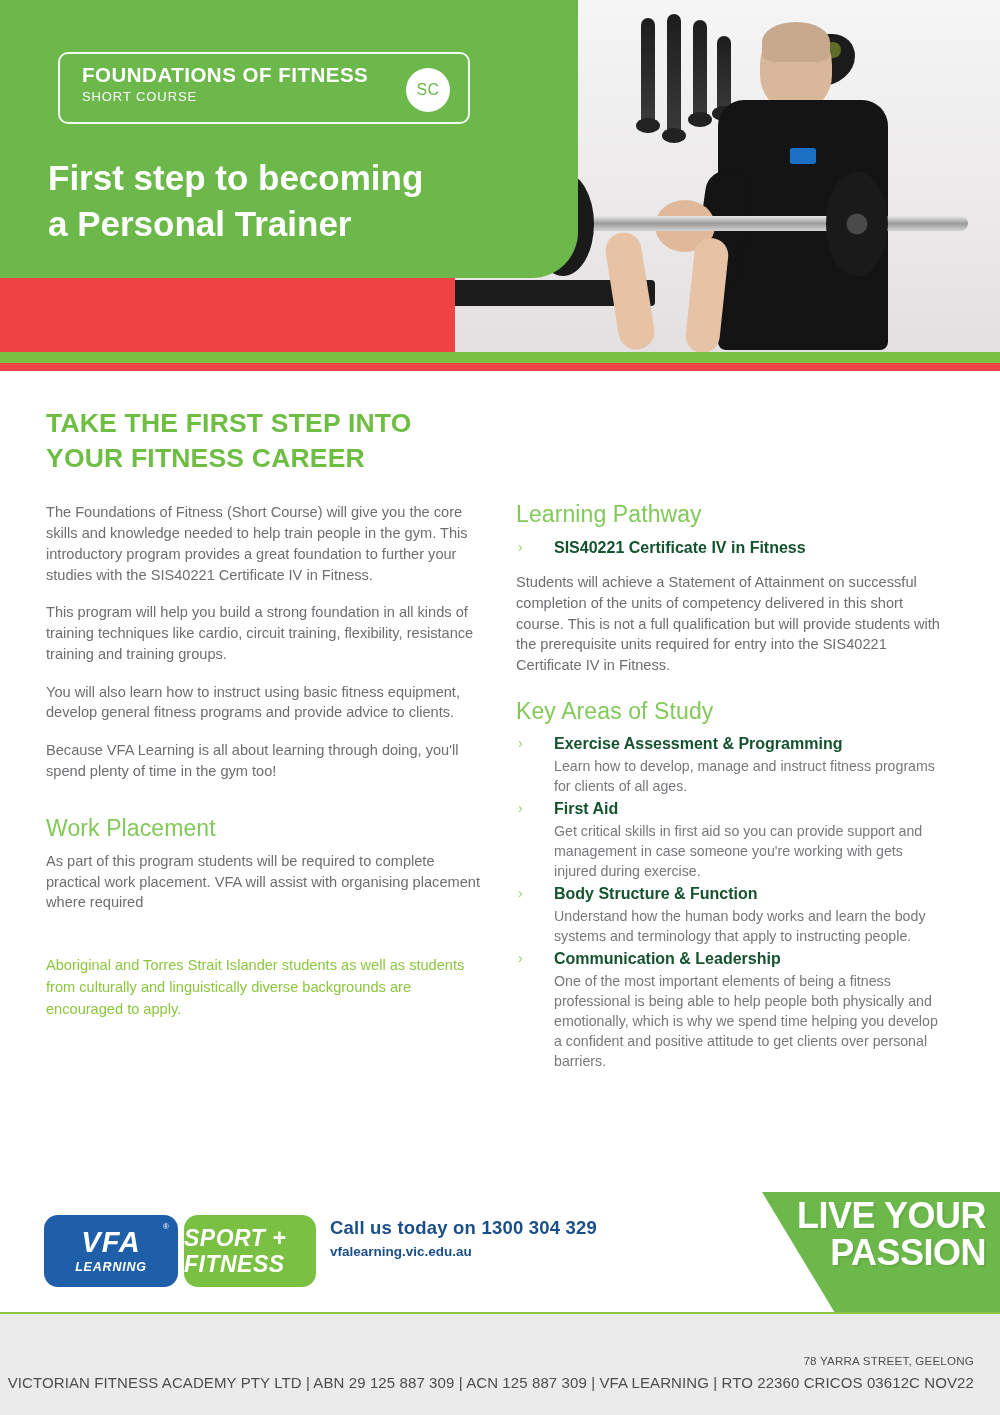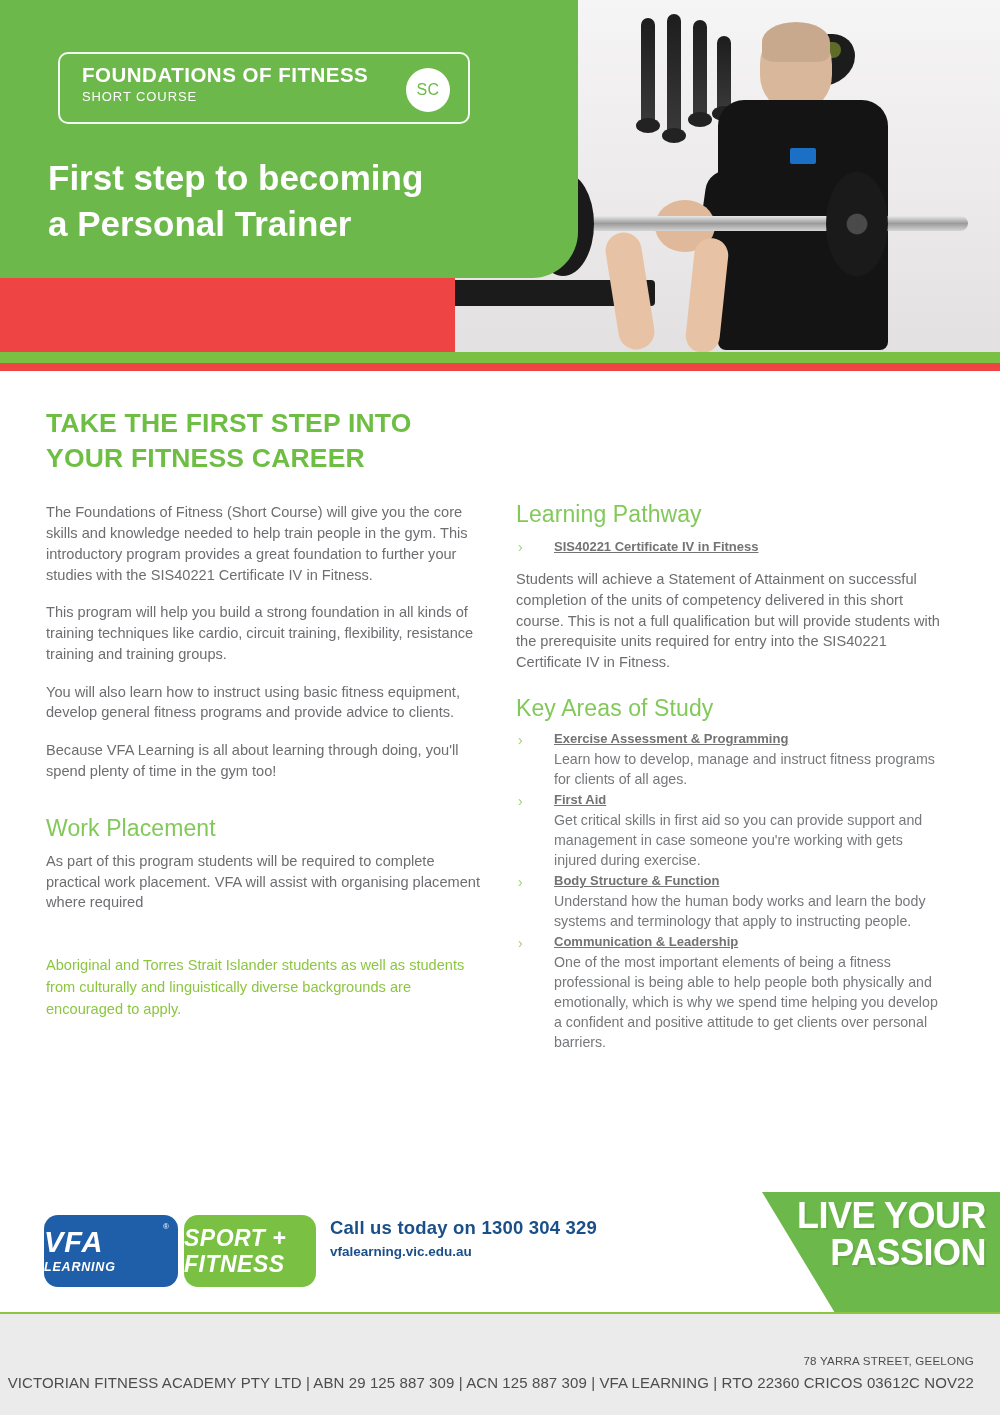--- a/index.html
+++ b/index.html
@@ -96,31 +96,31 @@
     color:#6d6e71; font-size:14.6px; line-height:1.42; margin-bottom:17px;
   }
   p.body:last-child { margin-bottom:0; }
   .highlight { color:#8cc63f; font-size:14.6px; line-height:1.5; margin-top:42px; }
 
   ul.chev { list-style:none; margin:4px 0 14px 0; }
   ul.chev li { position:relative; padding-left:38px; margin-bottom:2px; }
   ul.chev li .chev-icon {
     position:absolute; left:2px; top:1px; color:#9fd36a; font-size:14px; line-height:1.35;
   }
-  .item-head { color:#737373; font-size:13px; font-weight:bold; line-height:1.35;text-decoration:underline; }
+  .item-head { color:#14532d; font-size:16px; font-weight:bold; line-height:1.35; }
   .item-desc { color:#76787b; font-size:14.2px; line-height:1.42; margin-top:1px; }
 
   
   .footer-band { position:absolute; left:0; top:1163px; width:1000px; height:150px; background:#ffffff; }
 
   .logo { position:absolute; left:44px; top:52px; width:272px; height:72px; }
   .logo-blue {
     position:absolute; left:0; top:0; width:134px; height:72px;
     background:#1f5fa9; border-radius:14px;
-    display:flex; flex-direction:column; justify-content:center;
+    display:flex; flex-direction:column; align-items:center; justify-content:center;
   }
   .logo-blue .l1 { color:#fff; font-size:29px; font-weight:bold; font-style:italic; letter-spacing:1px; line-height:1; }
   .logo-blue .l2 { color:#fff; font-size:12.5px; font-weight:bold; font-style:italic; letter-spacing:.8px; margin-top:3px; }
   .logo-reg { position:absolute; right:9px; top:7px; color:#fff; font-size:8px; }
   .logo-green {
     position:absolute; left:140px; top:0; width:132px; height:72px;
     background:#7ac143; border-radius:14px;
     display:flex; flex-direction:column; align-items:flex-start; justify-content:center;
   }
   .logo-green .g1 { color:#fff; font-size:23px; font-weight:bold; font-style:italic; letter-spacing:.5px; line-height:1; }

